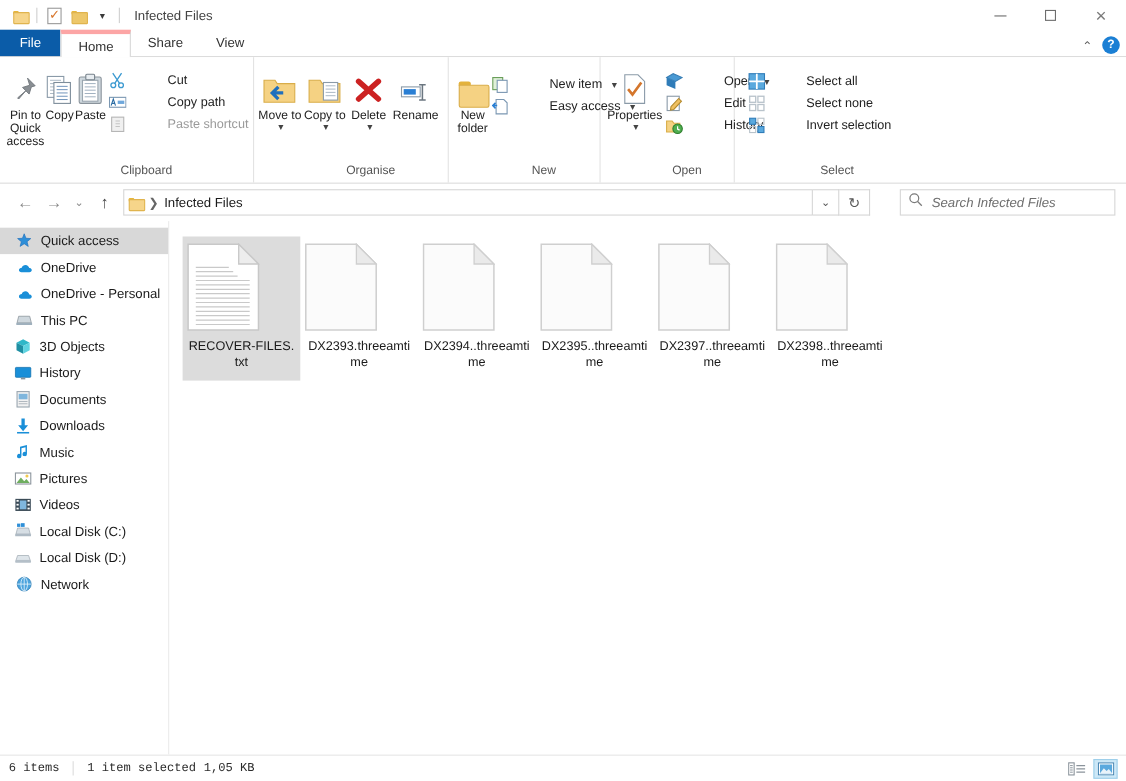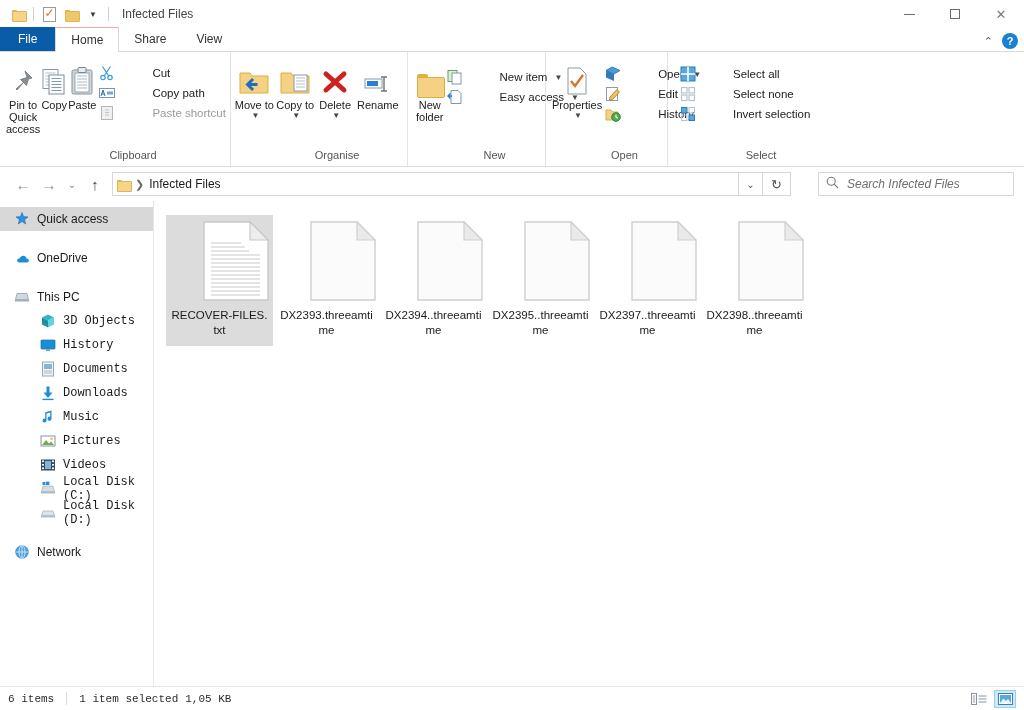--- a/index.html
+++ b/index.html
@@ -27,21 +27,21 @@
   .title-text { font-size:12px; color:#444; margin-left:9px; }
   .win-controls { position:absolute; right:0; top:0; height:28px; display:flex; }
   .wc { width:46px; height:28px; display:flex; align-items:center; justify-content:center; color:#7a7a7a; font-size:13px;}
   .wc-min { width:11px; height:1px; background:#6d6d6d; }
   .wc-max { width:10px; height:10px; border:1px solid #6d6d6d; }
 
   
   .tabrow { height:24px; display:flex; align-items:flex-end; background:#fff; position:relative; flex:none; border-bottom:1px solid #d9d9d9;}
   .tab { height:24px; padding:0 15px; display:flex; align-items:center; font-size:12px; color:#333; }
   .tab.file { background:#0b5ca8; color:#fff; padding:0 18px; }
-  .tab.active { background:#fff; border-left:1px solid #d9d9d9; border-right:1px solid #d9d9d9; border-top:1px solid #fca5a5; position:relative; top:1px; height:25px;}
+  .tab.active { background:#fff; border-left:1px solid #d9d9d9; border-right:1px solid #d9d9d9; border-top:4px solid #fca5a5; position:relative; top:1px; height:25px;}
   .tab-right { position:absolute; right:6px; bottom:2px; display:flex; align-items:center; gap:9px; }
   .chev-up { font-size:11px; color:#5a5a5a; }
   .help-btn { width:16px; height:16px; border-radius:50%; background:#1b7fd4; color:#fff; font-size:11px; display:flex; align-items:center; justify-content:center; font-weight:bold;}
 
   
   .ribbon { height:115px; background:#fff; border-bottom:1px solid #dcdcdc; display:flex; align-items:stretch; flex:none; position:relative; }
   .rgroup { display:flex; flex-direction:column; position:relative; border-right:1px solid #e3e3e3; }
   .rgroup-body { flex:1; display:flex; align-items:flex-start; padding:5px 6px 0 6px; }
   .rgroup-title { height:18px; text-align:center; font-size:11px; color:#555; line-height:14px;padding-left:36px; }
   .big-btn { width:58px; display:flex; flex-direction:column; align-items:center; padding-top:5px; text-align:center; }
@@ -73,26 +73,26 @@
   .addr-drop { width:24px; height:24px; border:1px solid #d6d6d6; border-left:none; display:flex; align-items:center; justify-content:center; color:#555; font-size:10px; }
   .refresh { width:28px; height:24px; border:1px solid #d6d6d6; border-left:none; display:flex; align-items:center; justify-content:center; color:#555; font-size:13px; }
   .searchbox { width:196px; height:24px; border:1px solid #d6d6d6; margin-left:27px; display:flex; align-items:center; padding:0 7px; gap:8px;}
   .search-ph { font-size:12px; color:#6e6e6e;font-style:italic; }
 
   
   .body { flex:1; display:flex; min-height:0; }
   .sidebar { width:154px; border-right:1px solid #e6e6e6; padding-top:6px; background:#fff; flex:none; overflow:hidden;}
   .nav-item { height:24px; display:flex; align-items:center; gap:7px; padding-left:14px; font-size:12px; color:#1a1a1a; }
   .nav-item.sel { background:#d8d8d8; }
-  .nav-item.ind { padding-left:40px;font-family:Liberation Mono, monospace; }
-  .nav-item.gap { margin-top:15px; }
+  .nav-item.ind { padding-left:13px; }
+  .nav-item.gap { margin-top:0; }
 
   .content { flex:1; background:#fff; padding:14px 0 0 12px; }
   .grid { display:flex; flex-wrap:wrap; gap:0; }
-  .tile { width:107px; padding:6px 4px 8px 4px; display:flex; flex-direction:column; align-items:flex-end; }
+  .tile { width:107px; padding:6px 4px 8px 4px; display:flex; flex-direction:column; align-items:flex-start; }
   .tile.sel { background:#dcdcdc; }
   .tile .doc { width:66px; height:80px; }
   .tile-lbl { font-size:11.5px; color:#1a1a1a; text-align:center; line-height:15px; margin-top:7px; word-break:break-all; }
 
   
   .statusbar { height:24px; border-top:1px solid #e6e6e6; display:flex; align-items:center; padding:0 8px; flex:none; background:#fff; position:relative;}
   .st-txt { font-size:11px; color:#2c2c2c;font-family:Liberation Mono, monospace; }
   .st-sep { width:1px; height:13px; background:#dcdcdc; margin:0 12px; }
   .view-btns { position:absolute; right:8px; display:flex; gap:4px; align-items:center; }
   .vb { width:22px; height:18px; display:flex; align-items:center; justify-content:center; }
@@ -431,20 +431,28 @@
 
       <div class="nav-item gap">
         <span class="ic">
           <svg viewBox="0 0 16 16">
               <path d="M3.4 12.5h9.2c1.7 0 2.6-1.2 2.2-2.4-.3-1-1.3-1.5-2.2-1.4-.3-1.7-1.7-2.9-3.4-2.9-1.6 0-3 1-3.4 2.5-1.4 0-2.6 1-2.6 2.2 0 1.2 1 2 2.2 2z" fill="#1a8fd8"></path>
             </svg>
         </span>
         <span>OneDrive</span>
       </div>
 
+      <div class="nav-item gap">
+        <span class="ic">
+          <svg viewBox="0 0 16 16">
+              <path d="M3.4 12.5h9.2c1.7 0 2.6-1.2 2.2-2.4-.3-1-1.3-1.5-2.2-1.4-.3-1.7-1.7-2.9-3.4-2.9-1.6 0-3 1-3.4 2.5-1.4 0-2.6 1-2.6 2.2 0 1.2 1 2 2.2 2z" fill="#1a8fd8"></path>
+            </svg>
+        </span>
+        <span>OneDrive - Personal</span>
+      </div>
 
       <div class="nav-item gap">
         <span class="ic">
           <svg viewBox="0 0 16 16">
               <path d="M3 4.5h10l1.5 6H1.5z" fill="#cfd8de" stroke="#8a939b" stroke-width="0.7"></path>
               <rect x="0.8" y="10.5" width="14.4" height="2" rx="0.6" fill="#9fb0bd"></rect>
             </svg>
         </span>
         <span>This PC</span>
       </div>

